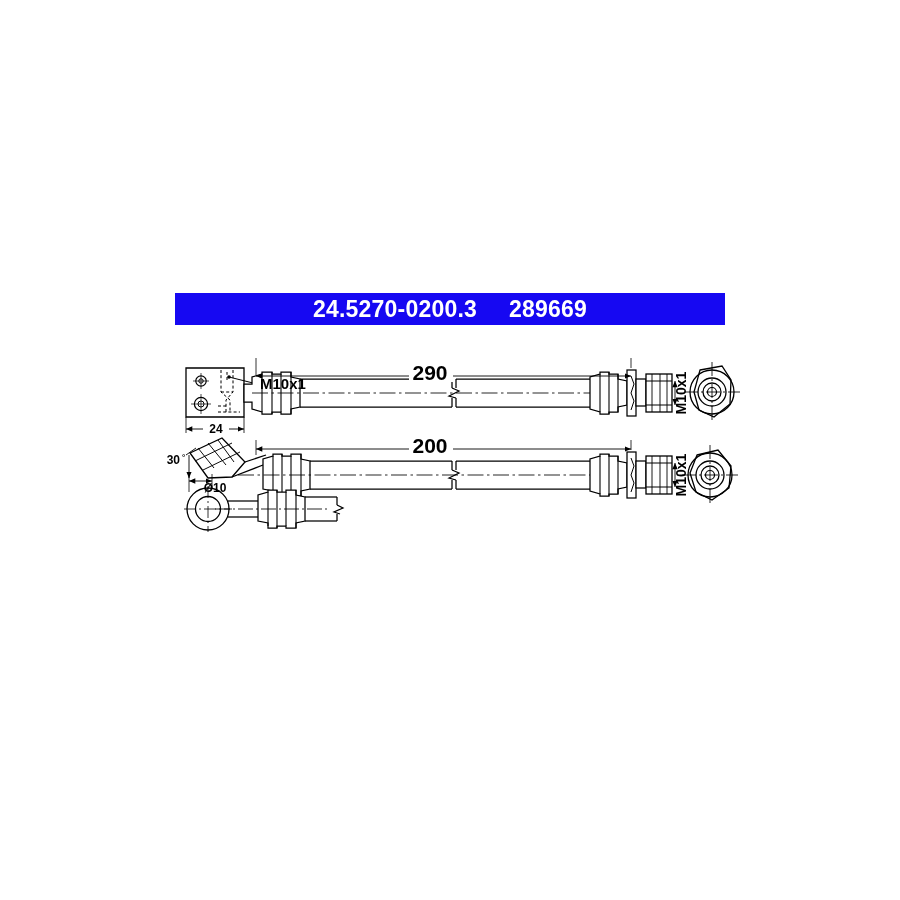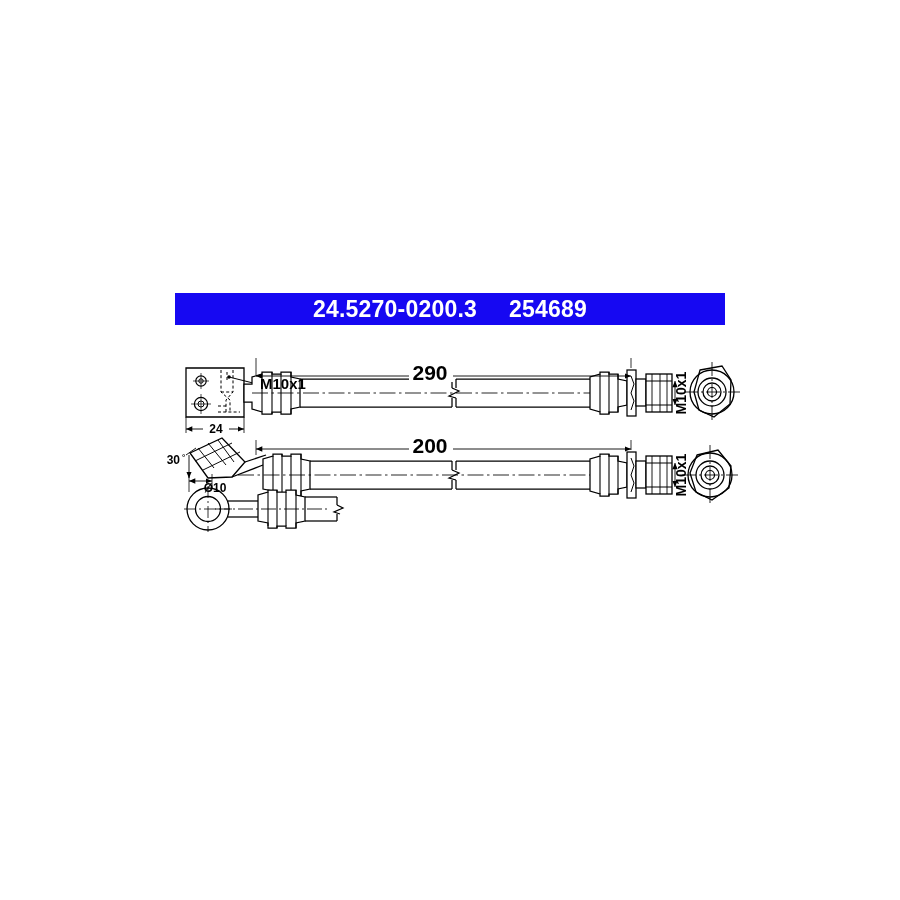--- a/index.html
+++ b/index.html
@@ -54,21 +54,21 @@
     fill: #000000;
   }
 </style>
 </head>
 <body>
 
 <div id="sheet">
 
   <div class="title-bar" style="background: rgb(22, 8, 242);">
     <span style="color: rgb(255, 255, 255);">24.5270-0200.3</span>
-    <span style="color: rgb(255, 255, 255);">254689</span>
+    <span style="color: rgb(255, 255, 255);">289669</span>
   </div>
 
   <svg id="drawing" width="900" height="900" viewBox="0 0 900 900">
 
     <defs>
       <marker id="arrowEnd" markerWidth="8" markerHeight="8" refX="7" refY="3" orient="auto">
         <path d="M0,0 L7,3 L0,6 z" fill="#000"></path>
       </marker>
       <marker id="arrowStart" markerWidth="8" markerHeight="8" refX="0" refY="3" orient="auto">
         <path d="M7,0 L0,3 L7,6 z" fill="#000"></path>

